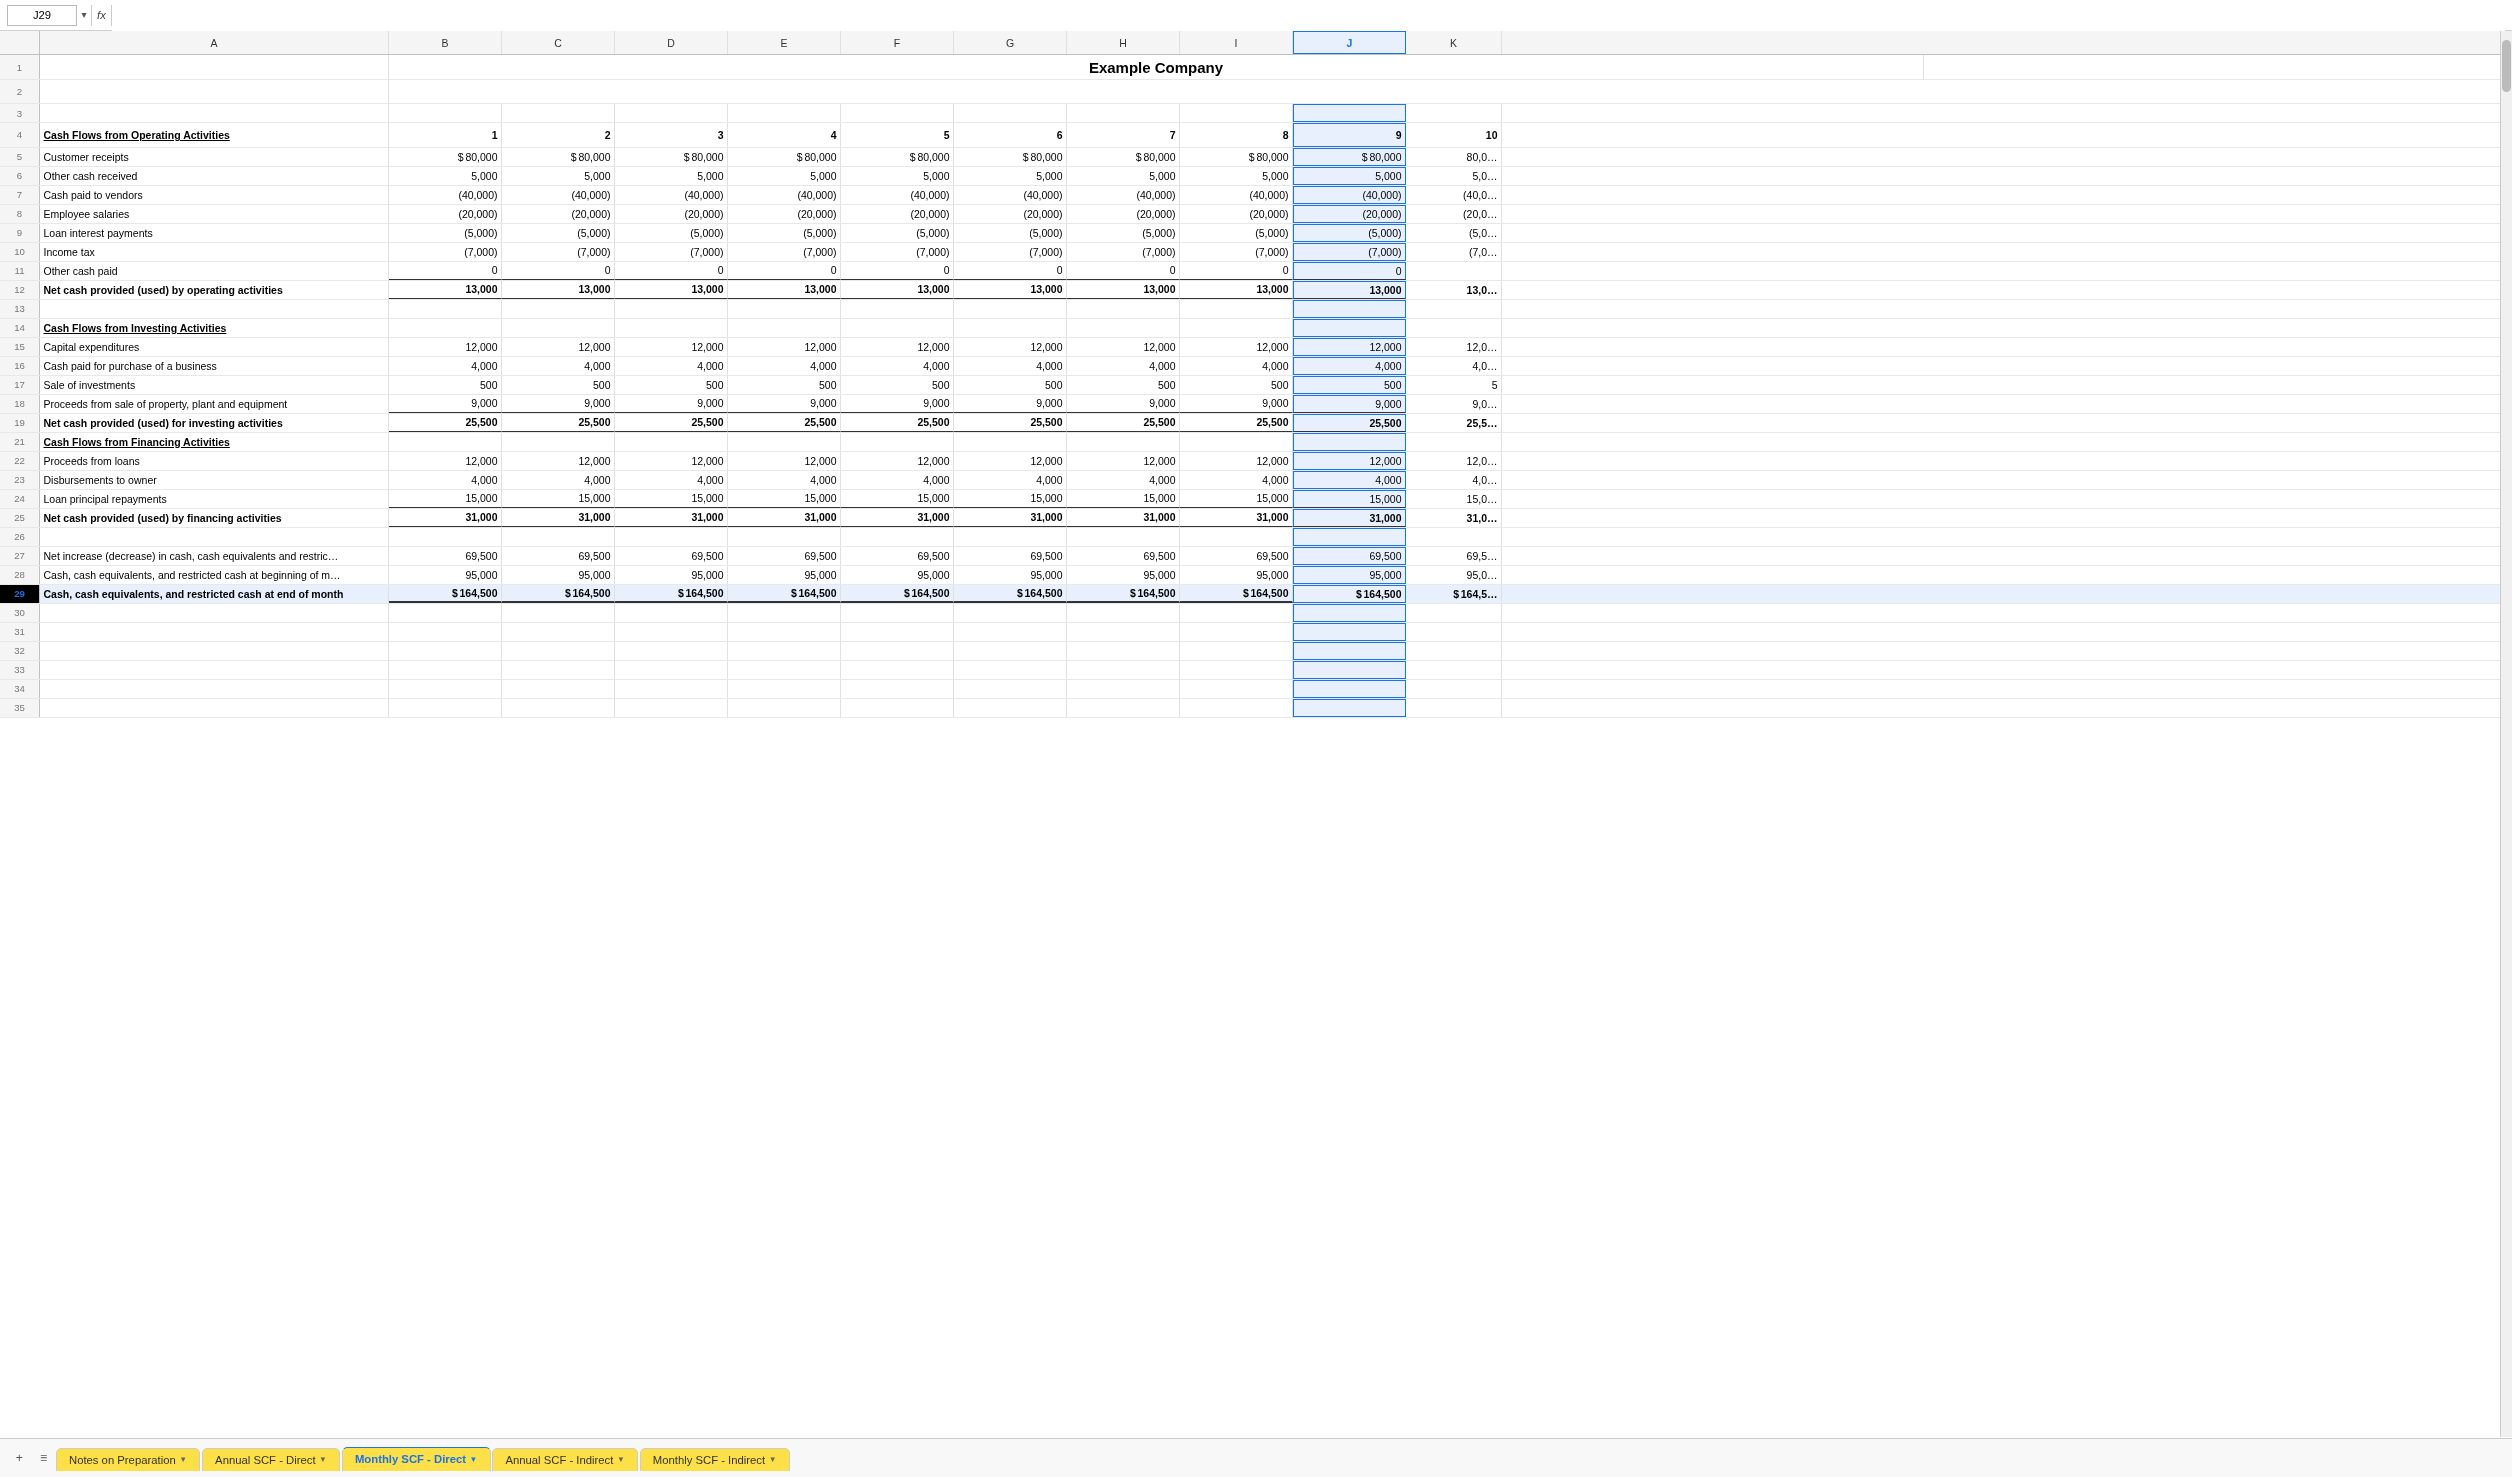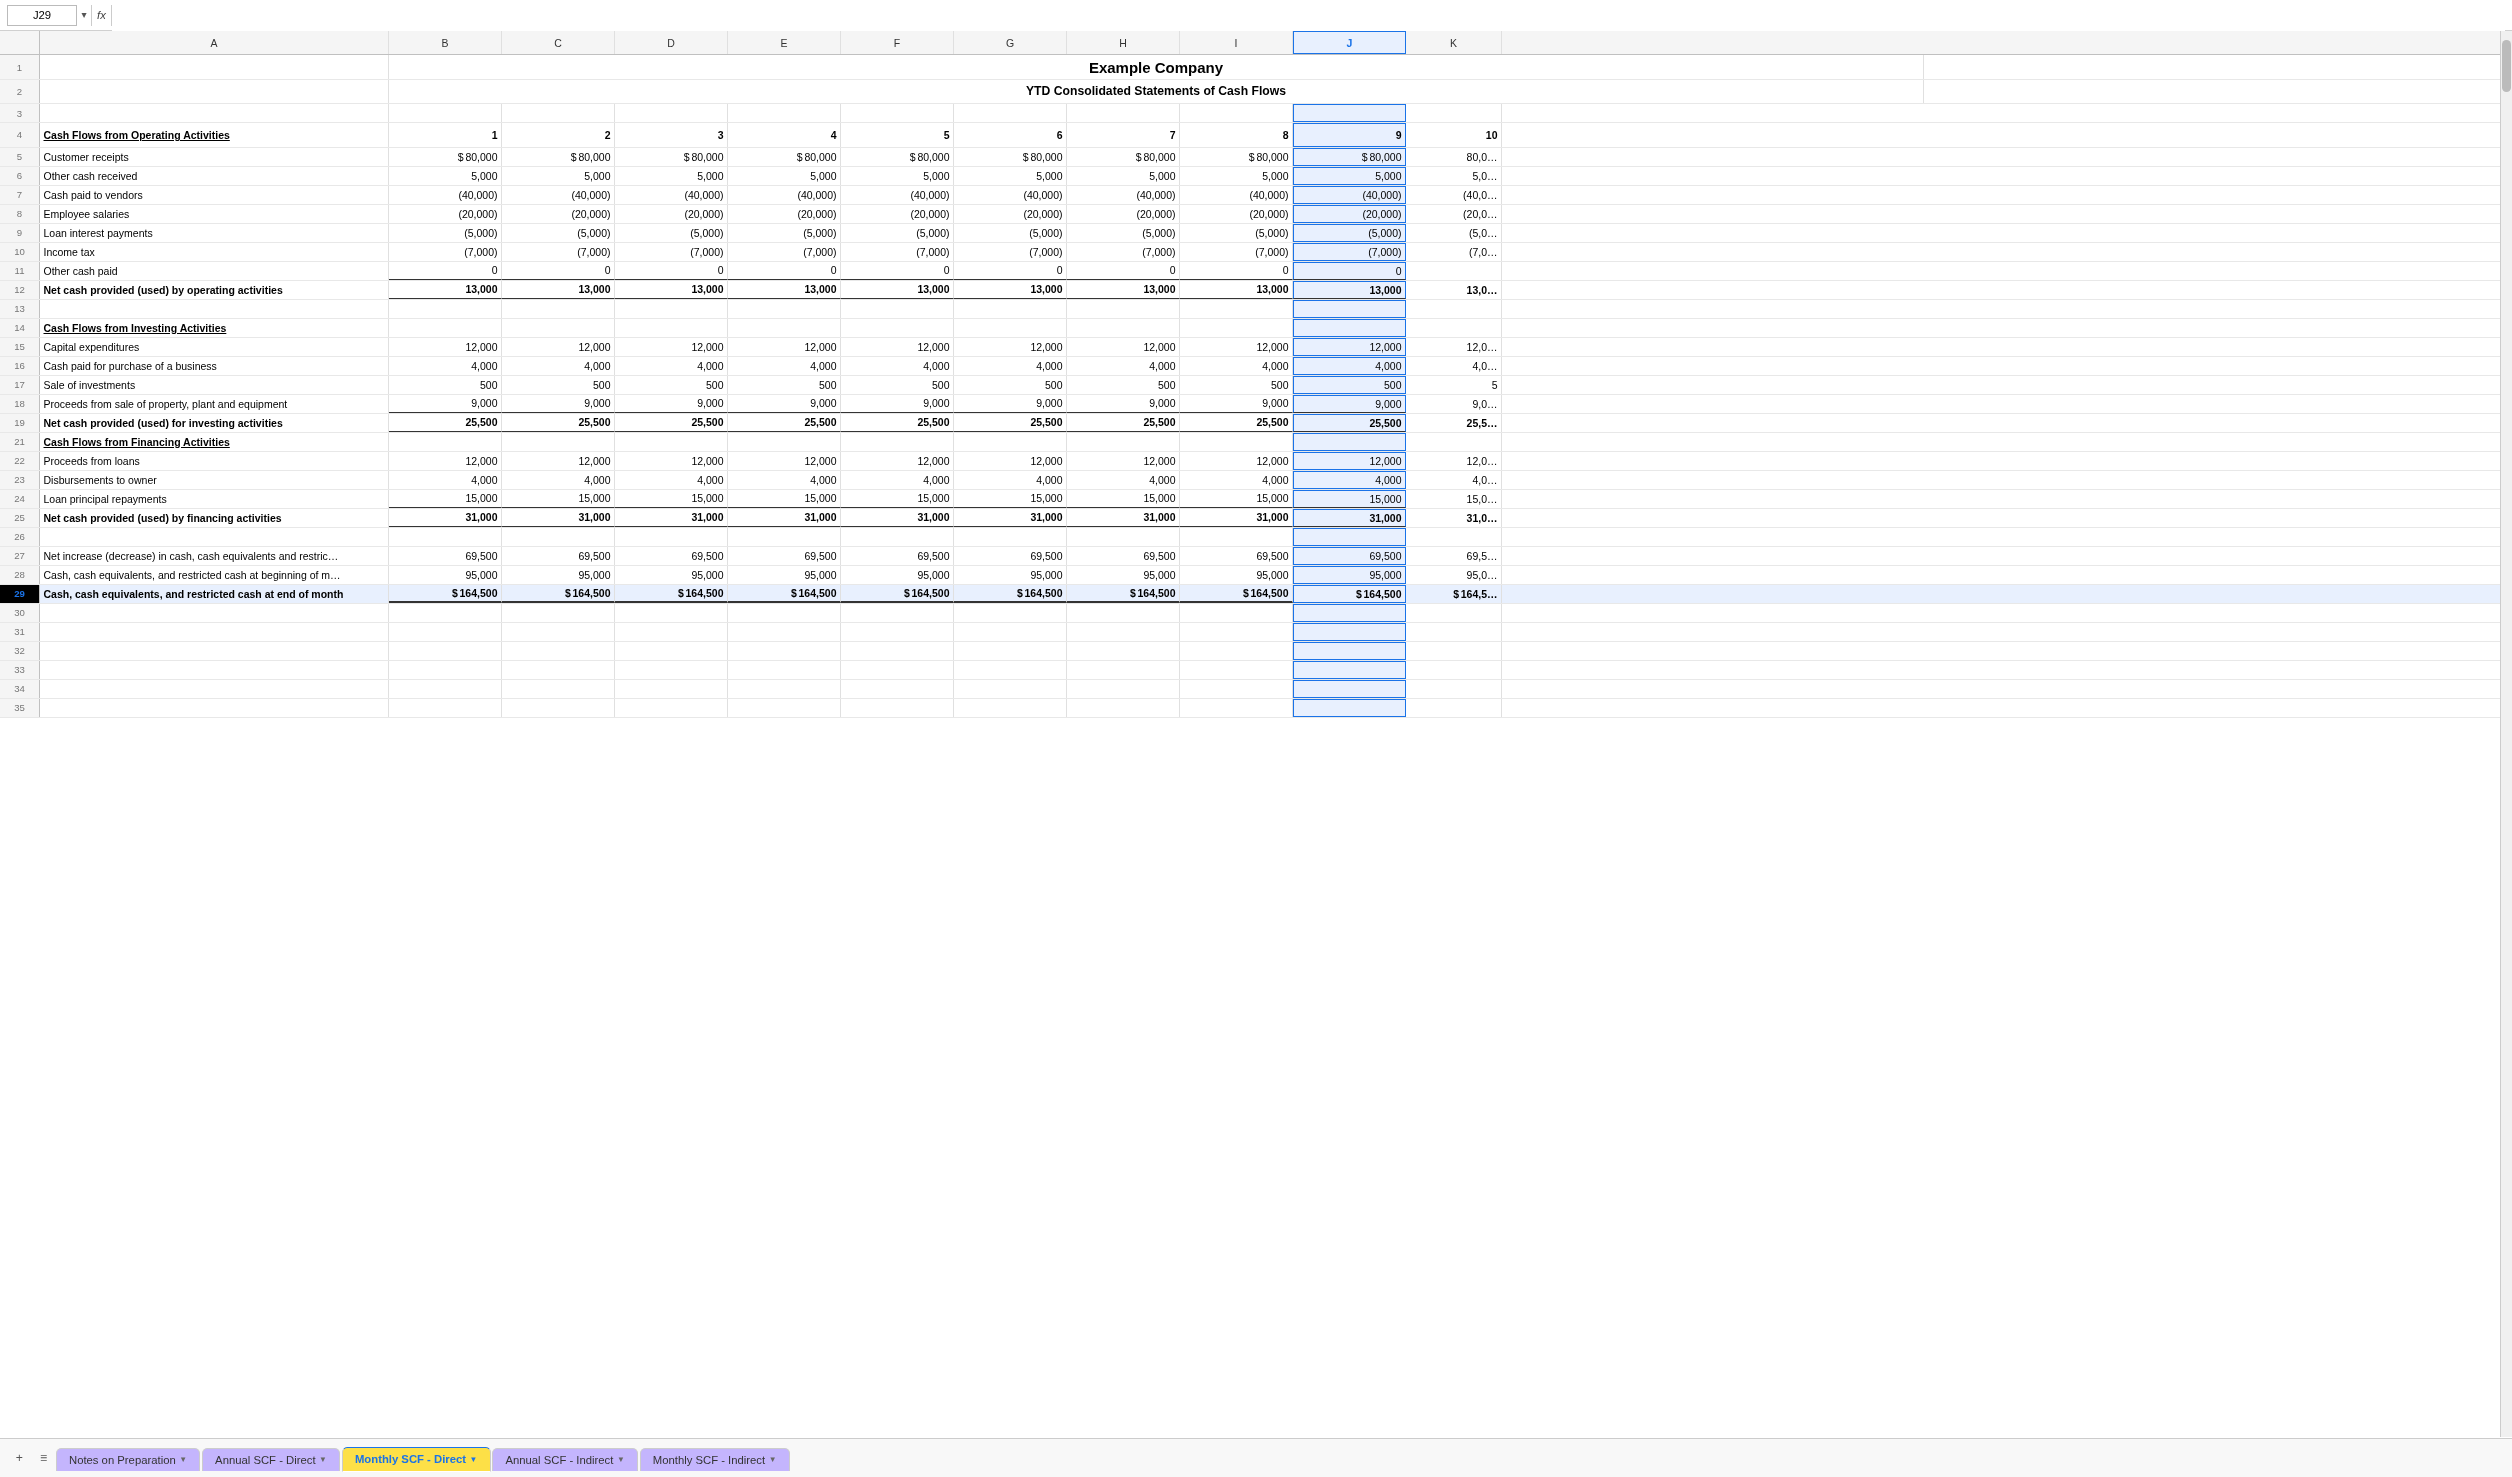--- a/index.html
+++ b/index.html
@@ -148,21 +148,21 @@
       display: flex; align-items: center; justify-content: center;
       cursor: pointer; color: #555; font-size: 12.2px;
       border-radius: 2.6px;
     }
     .sheet-tab {
       display: flex; align-items: center; gap: 3.5px;
       padding: 5.2px 12.2px;
       border: 0.9px solid #ccc;
       border-bottom: none;
       border-radius: 5.2px 5.2px 0 0;
-      background: #c4b5fd;
+      background: #fde047;
       font-size: 11.3px;
       cursor: pointer;
       color: #333;
       margin-right: 1.7px;
       position: relative;
       top: 0.9px;
     }
     .sheet-tab.active {
       background: #fde047;
       border-bottom: 1.7px solid #fff;
@@ -230,21 +230,20 @@
 
     <div class="sheet-row tall">
       <div class="row-num">1</div>
       <div class="cell col-a"></div>
       <div class="cell col-b title-cell" style="width:1535px;min-width:1535px;font-size:15px;font-weight:700;">Example Company</div>
     </div>
 
     <div class="sheet-row tall">
       <div class="row-num">2</div>
       <div class="cell col-a"></div>
-      <div class="cell col-b subtitle-cell" style="width:1535px;min-width:1535px;font-size:12.2px;font-weight:700;">YTD Consolidated Statements of Cash Flows</div>
     </div>
 
     <div class="sheet-row">
       <div class="row-num">3</div>
       <div class="cell col-a"></div>
       <div class="cell col-b"></div>
       <div class="cell col-c"></div>
       <div class="cell col-d"></div>
       <div class="cell col-e"></div>
       <div class="cell col-f"></div>

